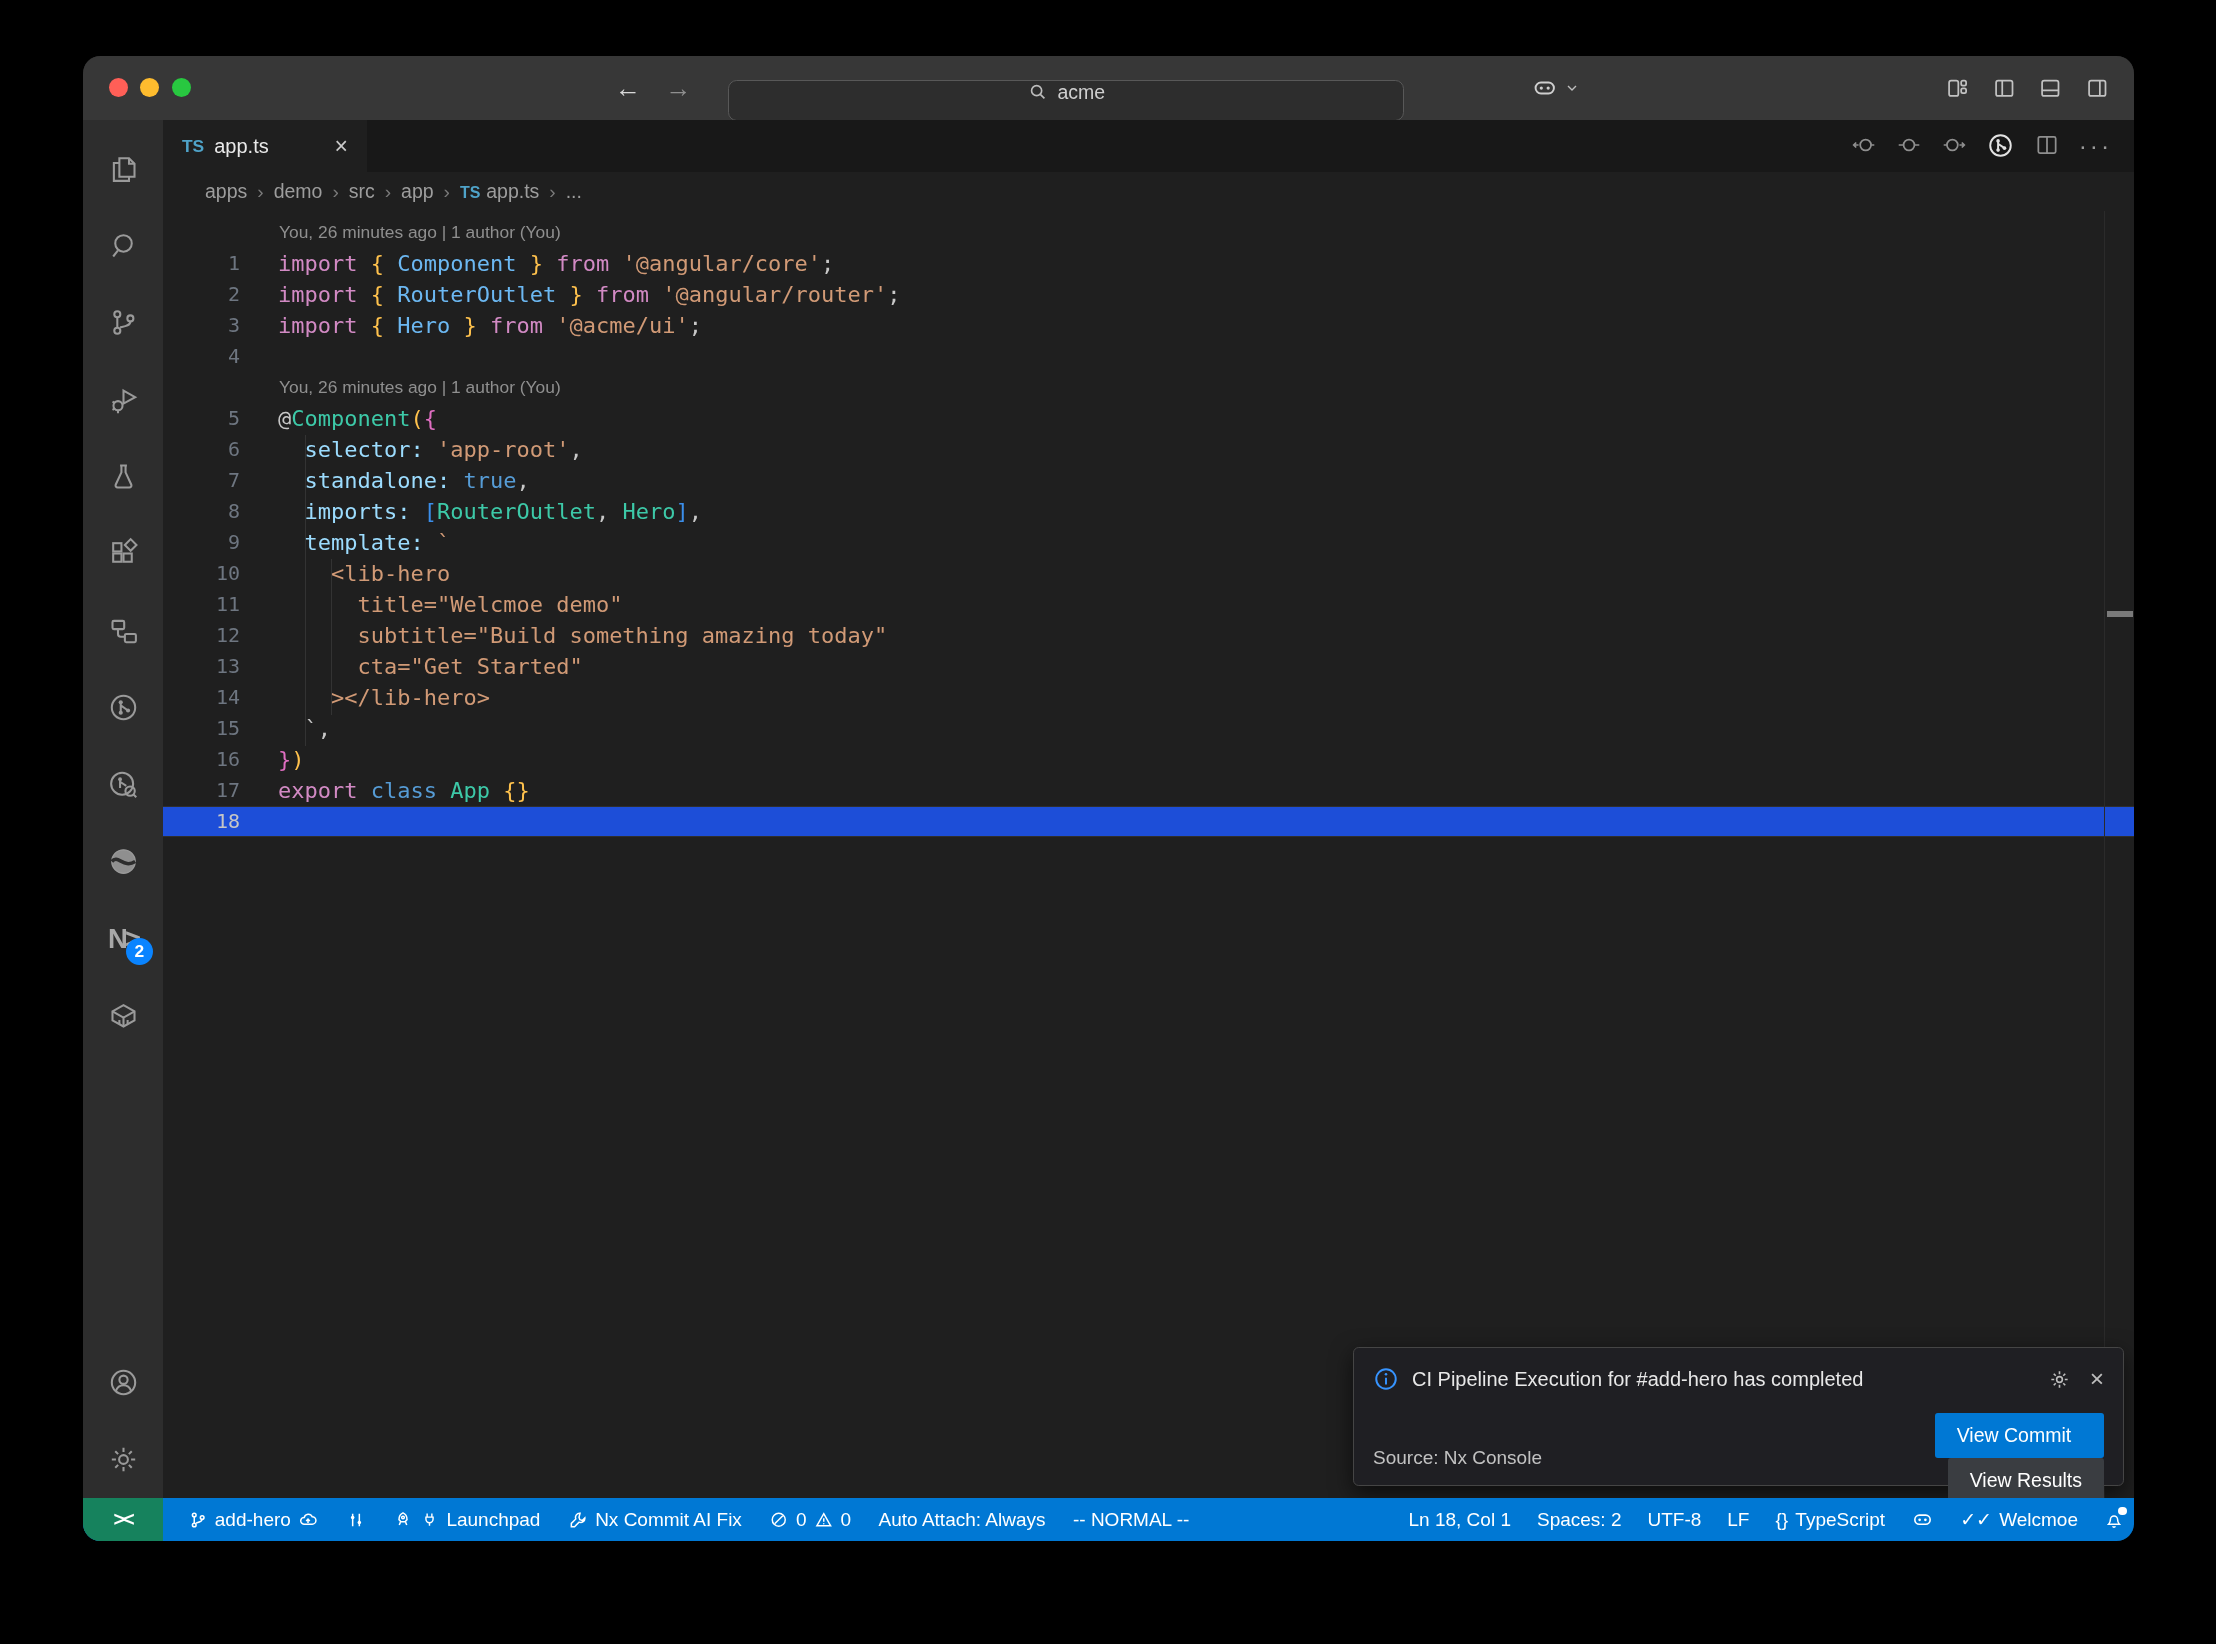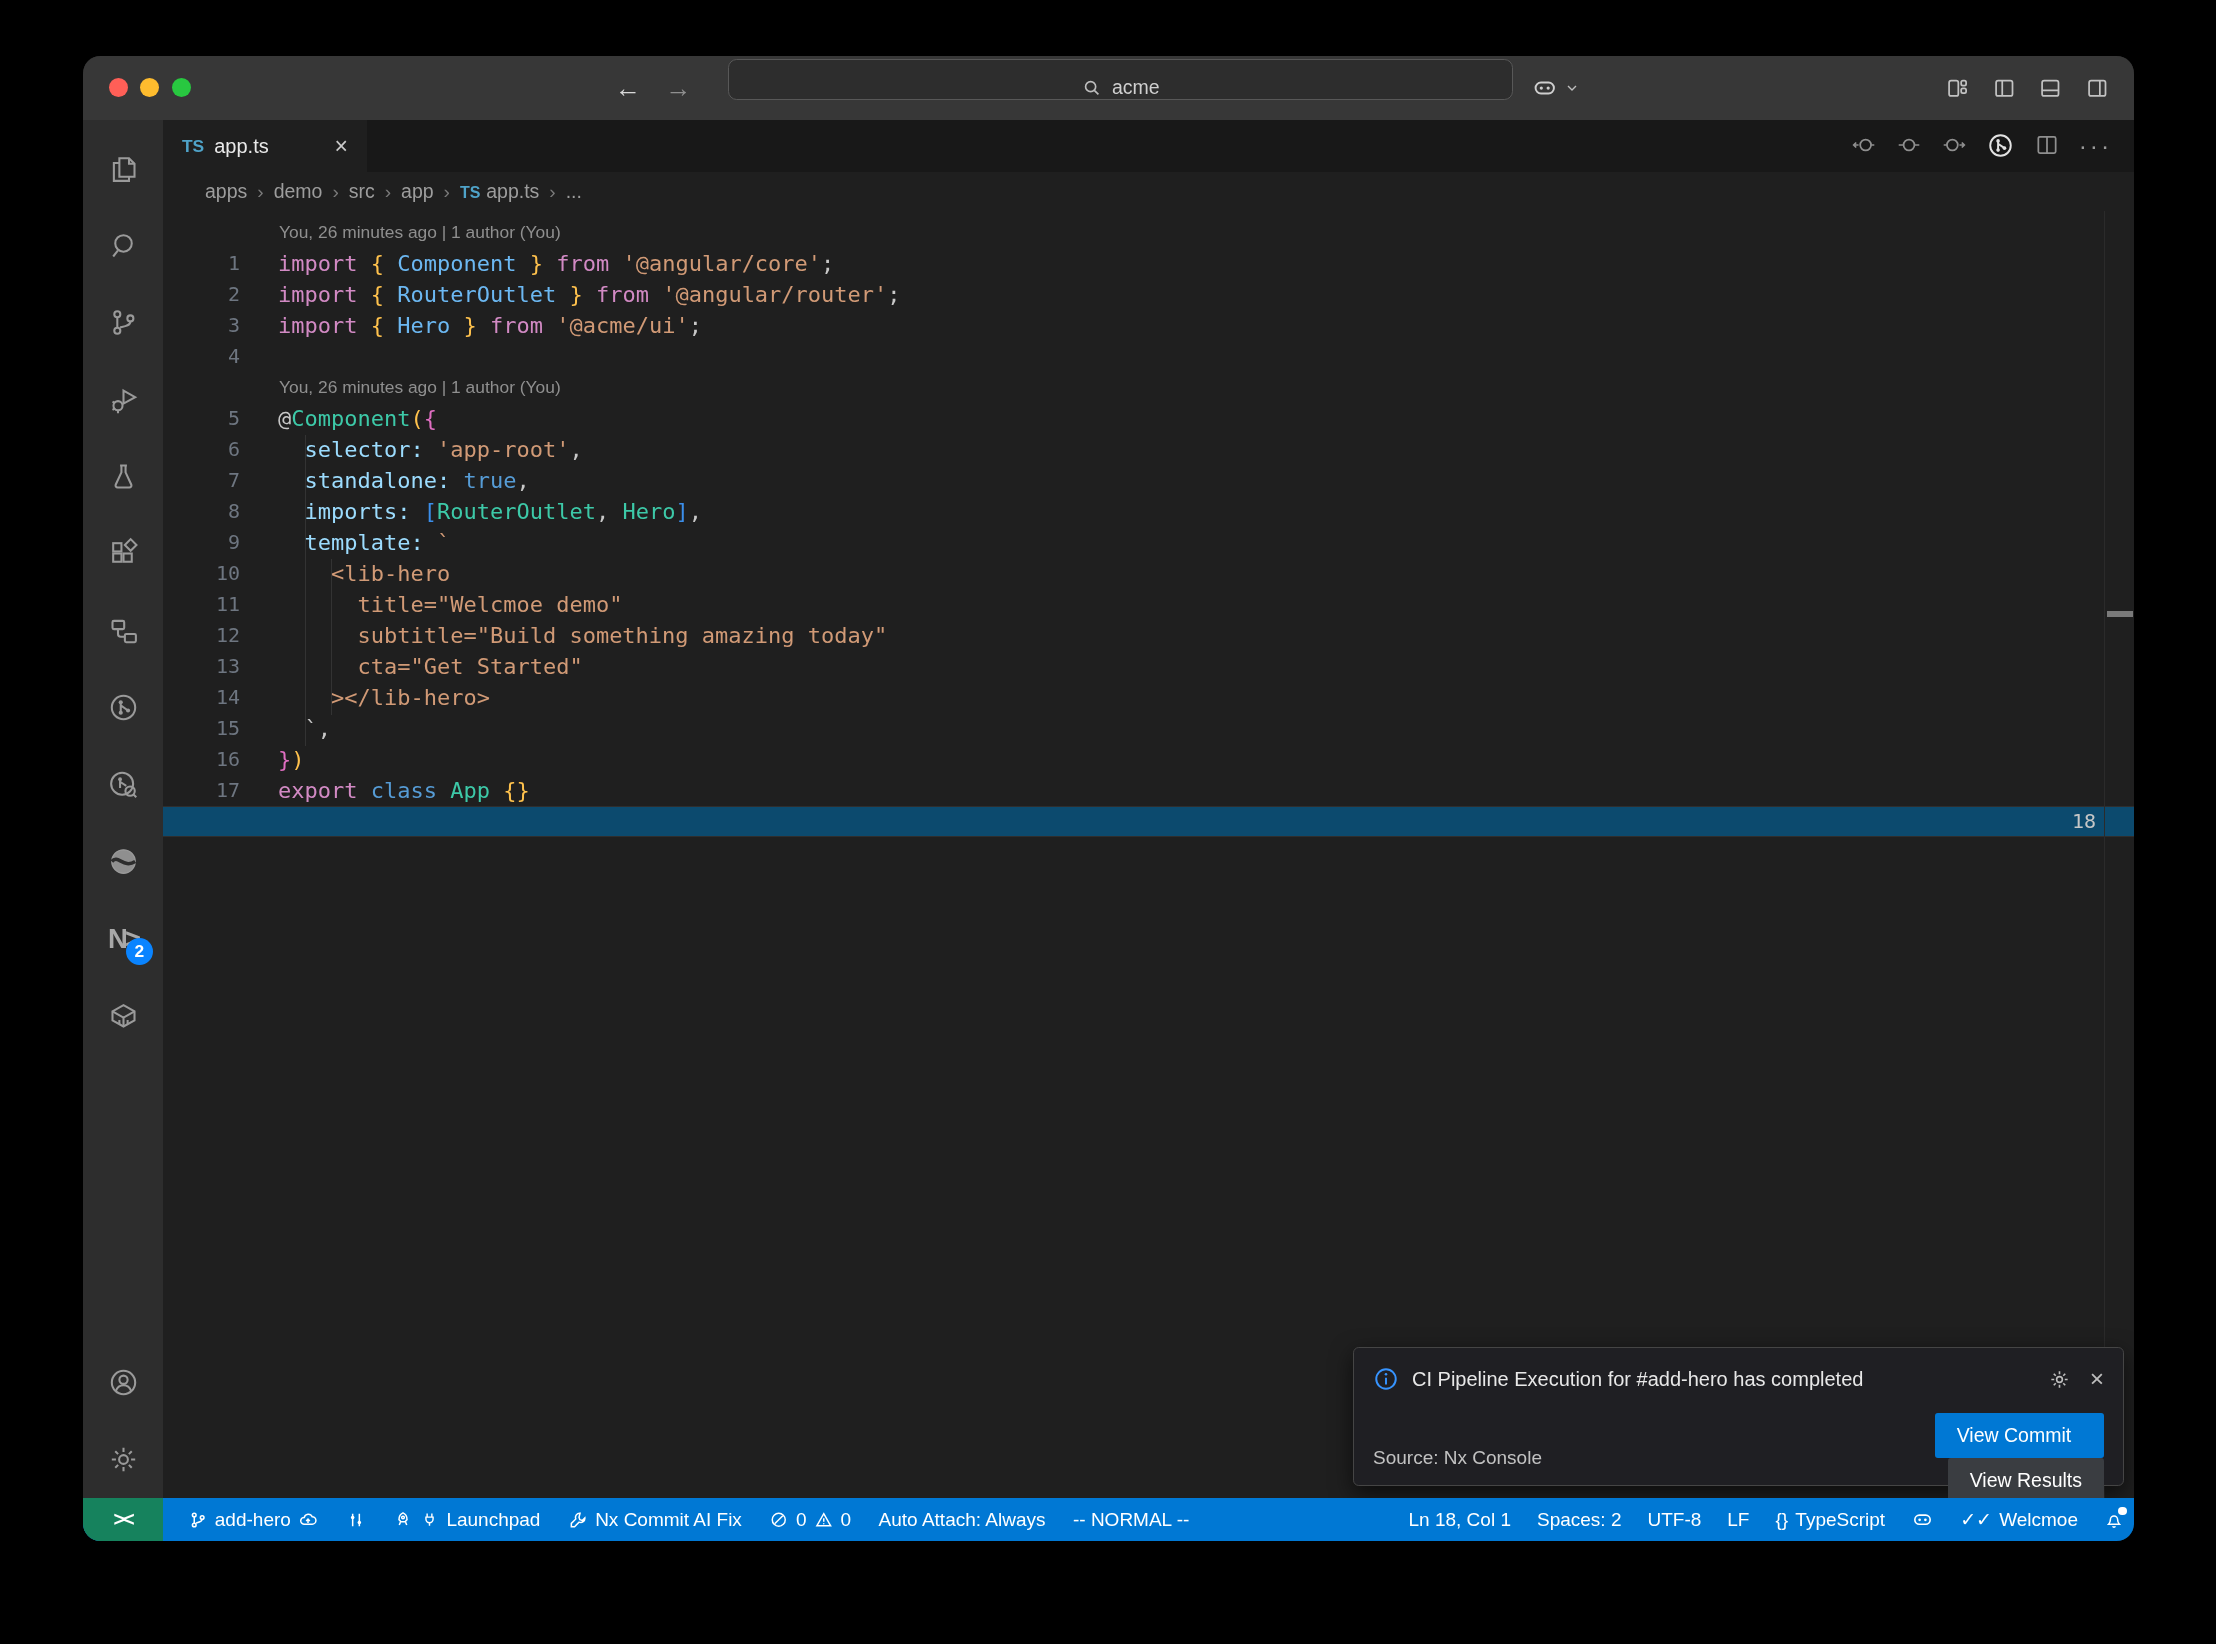--- a/index.html
+++ b/index.html
@@ -6,21 +6,21 @@
   html,body { width:2216px; height:1645px; background:#000; font-family:"Liberation Sans", sans-serif; }
   .window { position:absolute; left:83px; top:56px; width:2051px; height:1485px; background:#1f1f1f; border-radius:17.4px; overflow:hidden; box-shadow:0 22px 65px rgba(0,0,0,.8); }
 
   
   .titlebar { position:absolute; left:0; top:0; width:100%; height:64px; background:#373737; }
   .traffic { position:absolute; left:26px; top:22.4px; display:flex; gap:12.3px; }
   .light { width:19px; height:19px; border-radius:50%; }
   .light.red{ background:#ff5f57; } .light.yellow{ background:#febc2e; } .light.green{ background:#28c840; }
   .nav-arrows { position:absolute; left:532px; top:0; height:64px; display:flex; align-items:center; gap:24.6px; font-size:26px; }
   .arrow-back { color:#d8d8d8; } .arrow-fwd { color:#8f8f8f; }
-  .searchbox { position:absolute; left:645px; top:3px; width:785px; height:41px; background:#2d2d2d; border:1.4px solid #585858; border-radius:8.7px; display:flex; align-items:flex-end; justify-content:center; gap:8.7px; color:#cfcfcf; font-size:19.5px; }
+  .searchbox { position:absolute; left:645px; top:24px; width:676px; height:41px; background:#2d2d2d; border:1.4px solid #585858; border-radius:8.7px; display:flex; align-items:flex-start; justify-content:center; gap:8.7px; color:#cfcfcf; font-size:19.5px; }
   .searchbox svg { stroke:#bdbdbd; }
   .copilot-menu { position:absolute; left:1448px; top:0; height:64px; display:flex; align-items:center; gap:5.8px; color:#cfcfcf; }
   .layout-icons { position:absolute; right:24.6px; top:0; height:64px; display:flex; align-items:center; gap:22px; }
   .layout-icons svg { stroke:#c2c2c2; }
 
   
   .activitybar { position:absolute; left:0; top:64px; width:80px; bottom:43px; background:#2d2d2d; display:flex; flex-direction:column; align-items:center; padding-top:10px; }
   .act-item { width:80px; height:77px; display:flex; align-items:center; justify-content:center; position:relative; color:#9a9a9a; }
   .act-item svg { stroke:#9a9a9a; }
   .act-spacer { flex:1; }
@@ -43,21 +43,21 @@
   .crumb-sep { color:#7a7a7a; font-size:19px; }
   .crumb .ts-badge { font-size:16px; margin-right:5.8px; }
 
   
   .editor { position:absolute; left:80px; top:155px; right:0; bottom:43px; background:#1f1f1f; overflow:hidden; }
   .rows { position:absolute; left:0; top:5.8px; right:0; }
   .row { height:31px; display:flex; align-items:center; white-space:pre; }
   .blame-row span { padding-left:116px; color:#8f8f8f; font-size:17.4px; font-family:"Liberation Sans", sans-serif; }
   .ln { display:inline-block; width:77px; text-align:right; color:#6e7681; font-family:"DejaVu Sans Mono", monospace; font-size:20px; flex:none; }
   .code { padding-left:38px; font-family:"DejaVu Sans Mono", monospace; font-size:22px; color:#d4d4d4; }
-  .row.active { background:#0c4a6e; border-top:1.4px solid #2e2e2e; border-bottom:1.4px solid #2e2e2e;justify-content:flex-end; }
+  .row.active { background:#1d4ed8; border-top:1.4px solid #2e2e2e; border-bottom:1.4px solid #2e2e2e; }
   .row.active .ln { color:#c6c6c6; }
   .k  { color:#d28ac4; }  
   .n  { color:#569cd6; }  
   .i  { color:#6cb8f2; }  
   .p  { color:#9cdcfe; }  
   .t  { color:#3dc9a8; }  
   .s  { color:#d19a76; }  
   .b1 { color:#ffc24d; }  
   .b2 { color:#df6ec1; }  
   .b3 { color:#3b8eea; }  

